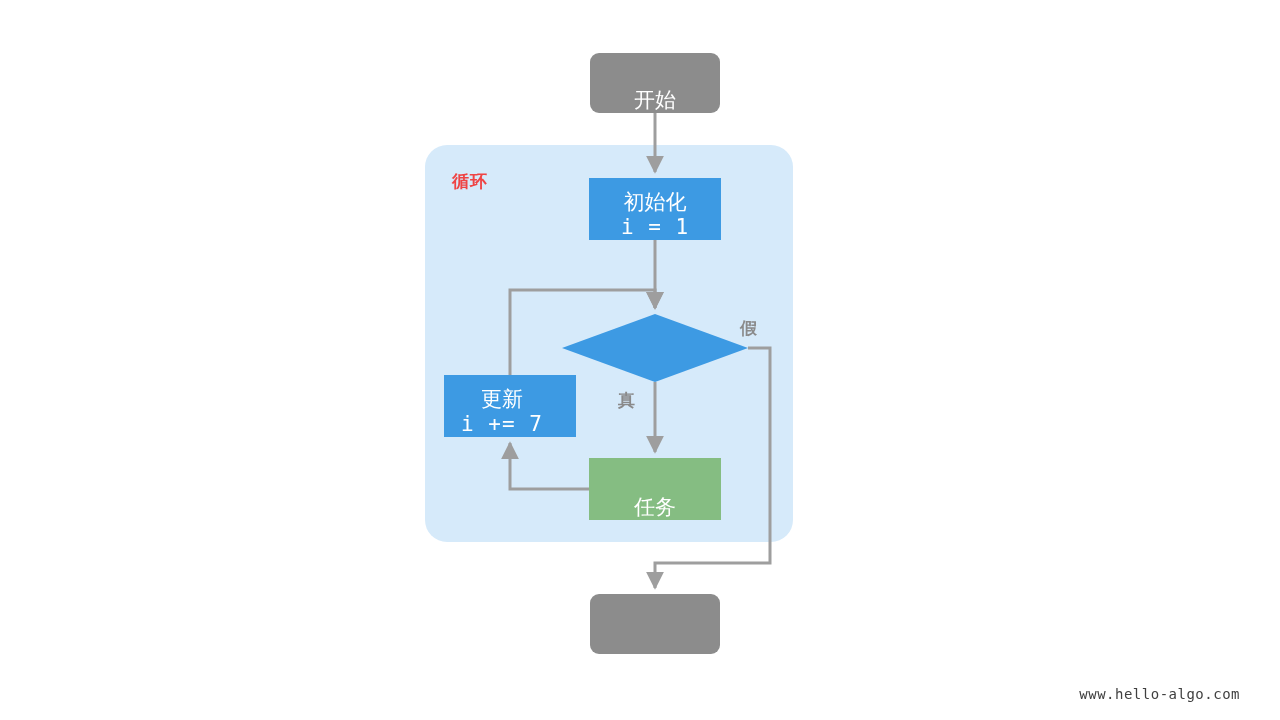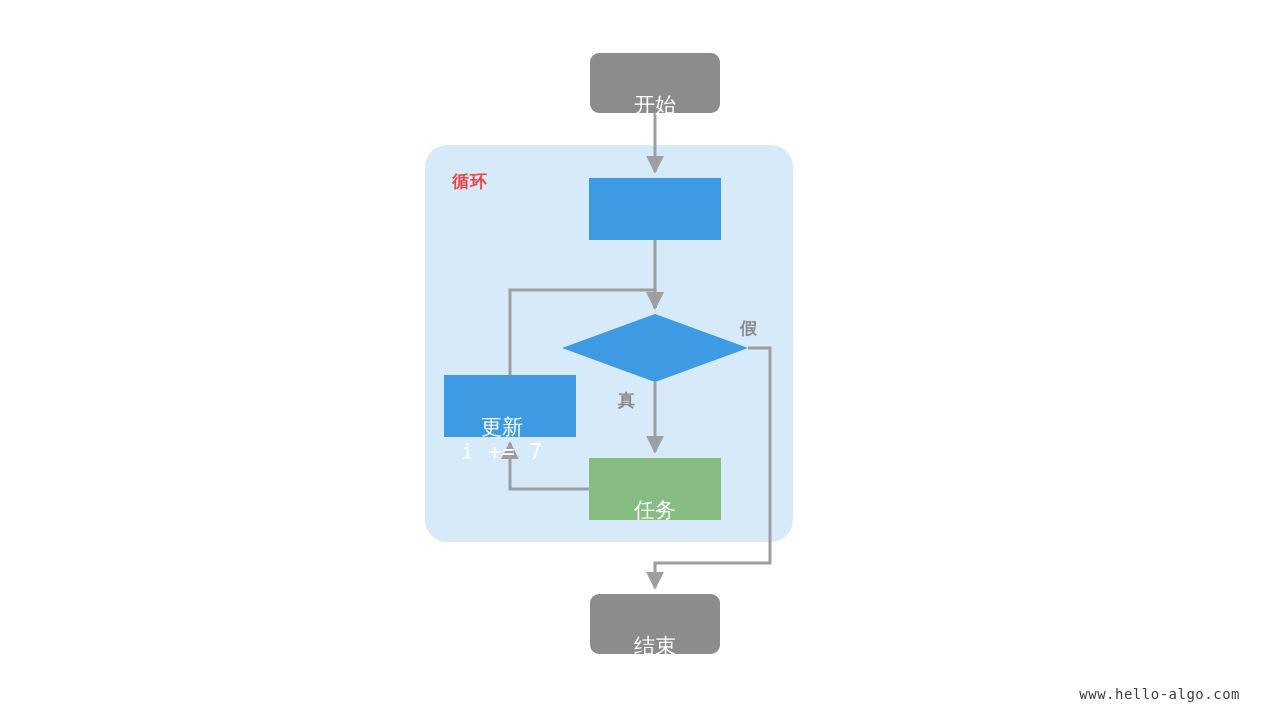--- a/index.html
+++ b/index.html
@@ -22,26 +22,25 @@
     left: 0;
     top: 0;
     width: 1280px;
     height: 720px;
   }
   .node-label {
     position: absolute;
     display: flex;
     flex-direction: column;
     align-items: center;
-    justify-content: flex-start;
+    justify-content: flex-end;
     text-align: center;
     color: #ffffff;
     pointer-events: none;
     line-height: 1.18;
-    margin-top: 40px;
   }
   .cn {
     font-family: "Liberation Sans", "DejaVu Sans", sans-serif;
     font-size: 21px;
   }
   .mono {
     font-family: "DejaVu Sans Mono", "Liberation Mono", monospace;
     font-size: 21px;
     letter-spacing: 1px;
   }
@@ -110,34 +109,35 @@
 
     <path d="M 748 348 L 770 348 L 770 563 L 655 563 L 655 588" stroke="#9e9e9e" stroke-width="3" fill="none" marker-end="url(#arrow)"></path>
   </svg>
 
   <div class="group-title" style="left:452px; top:170px;">循环</div>
 
   <div class="node-label" style="left:590px; top:53px; width:130px; height:60px;">
     <span class="cn terminal-label">开始</span>
   </div>
 
+  <div class="node-label" style="left:589px; top:178px; width:132px; height:62px;">
+    <span class="cn">初始化</span>
+    <span class="mono">i = 1</span>
+  </div>
 
 
   <div class="node-label" style="left:436px; top:375px; width:132px; height:62px;">
     <span class="cn">更新</span>
     <span class="mono">i += 7</span>
   </div>
 
   <div class="node-label" style="left:589px; top:458px; width:132px; height:62px;">
     <span class="cn">任务</span>
   </div>
 
-  <div class="node-label" style="left:590px; top:594px; width:130px; height:60px;">
-    <span class="cn terminal-label">结束</span>
-  </div>
 
   <div class="edge-label" style="left:618px; top:389px;">真</div>
 
   <div class="edge-label" style="left:740px; top:317px;">假</div>
 
   <div class="watermark">www.hello-algo.com</div>
 
 </div>
 
 </body></html>

